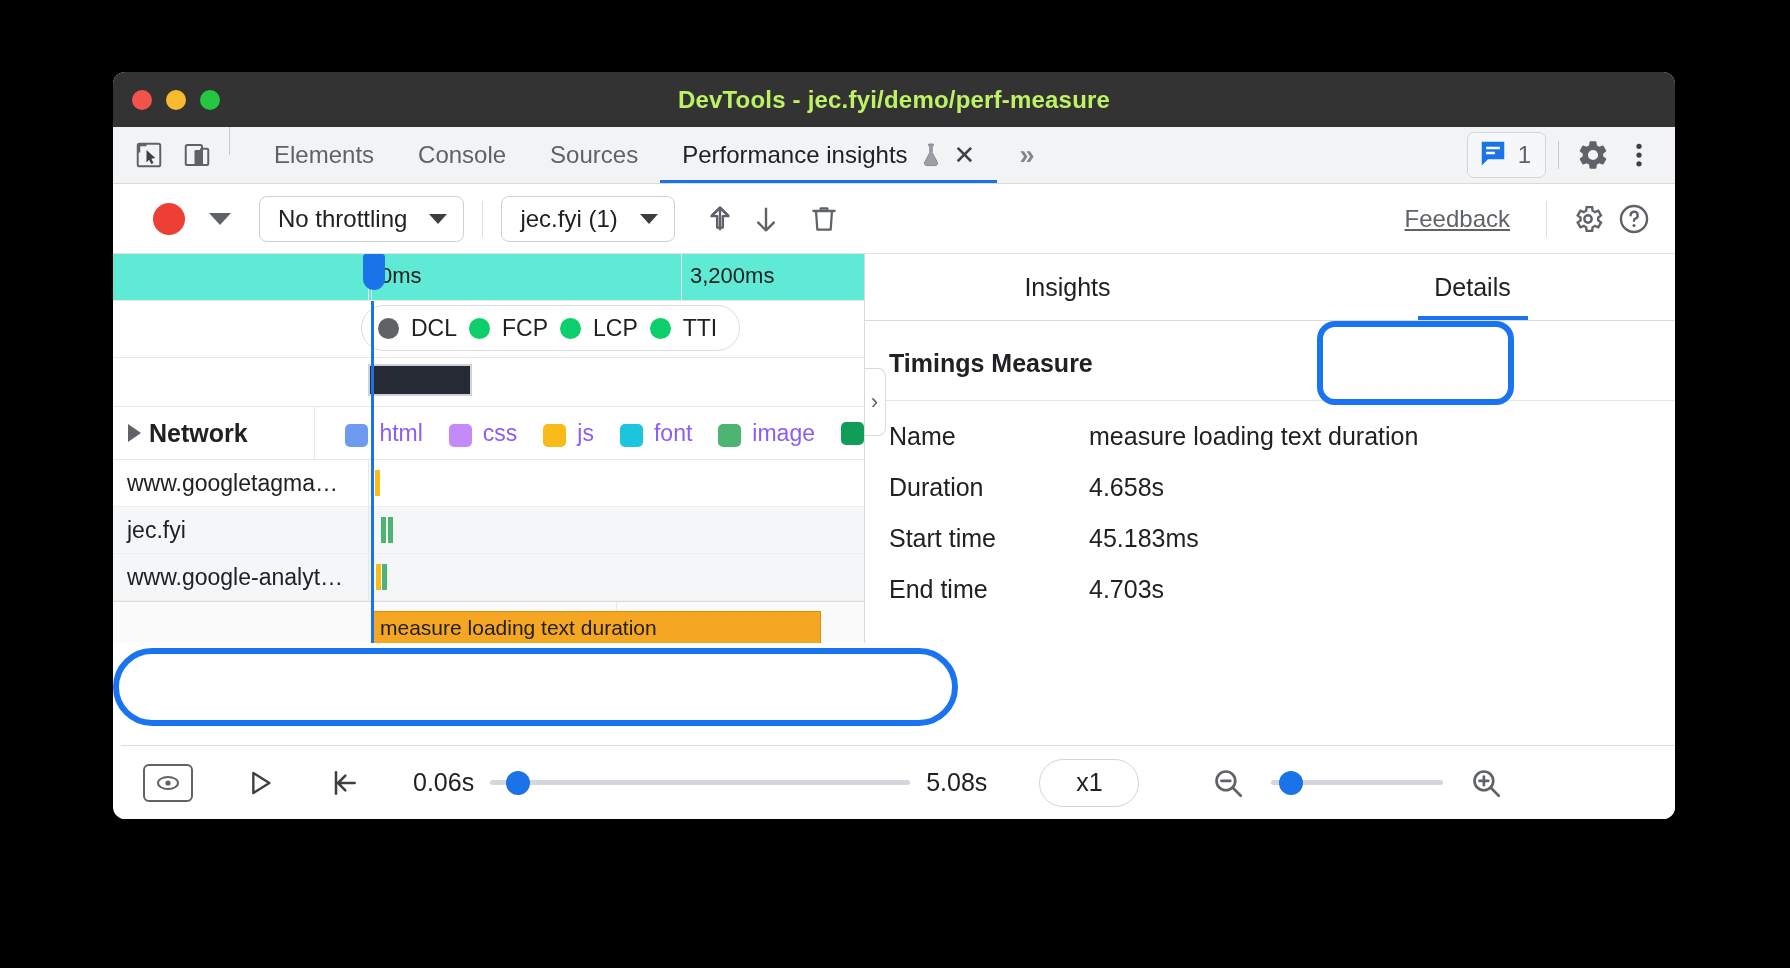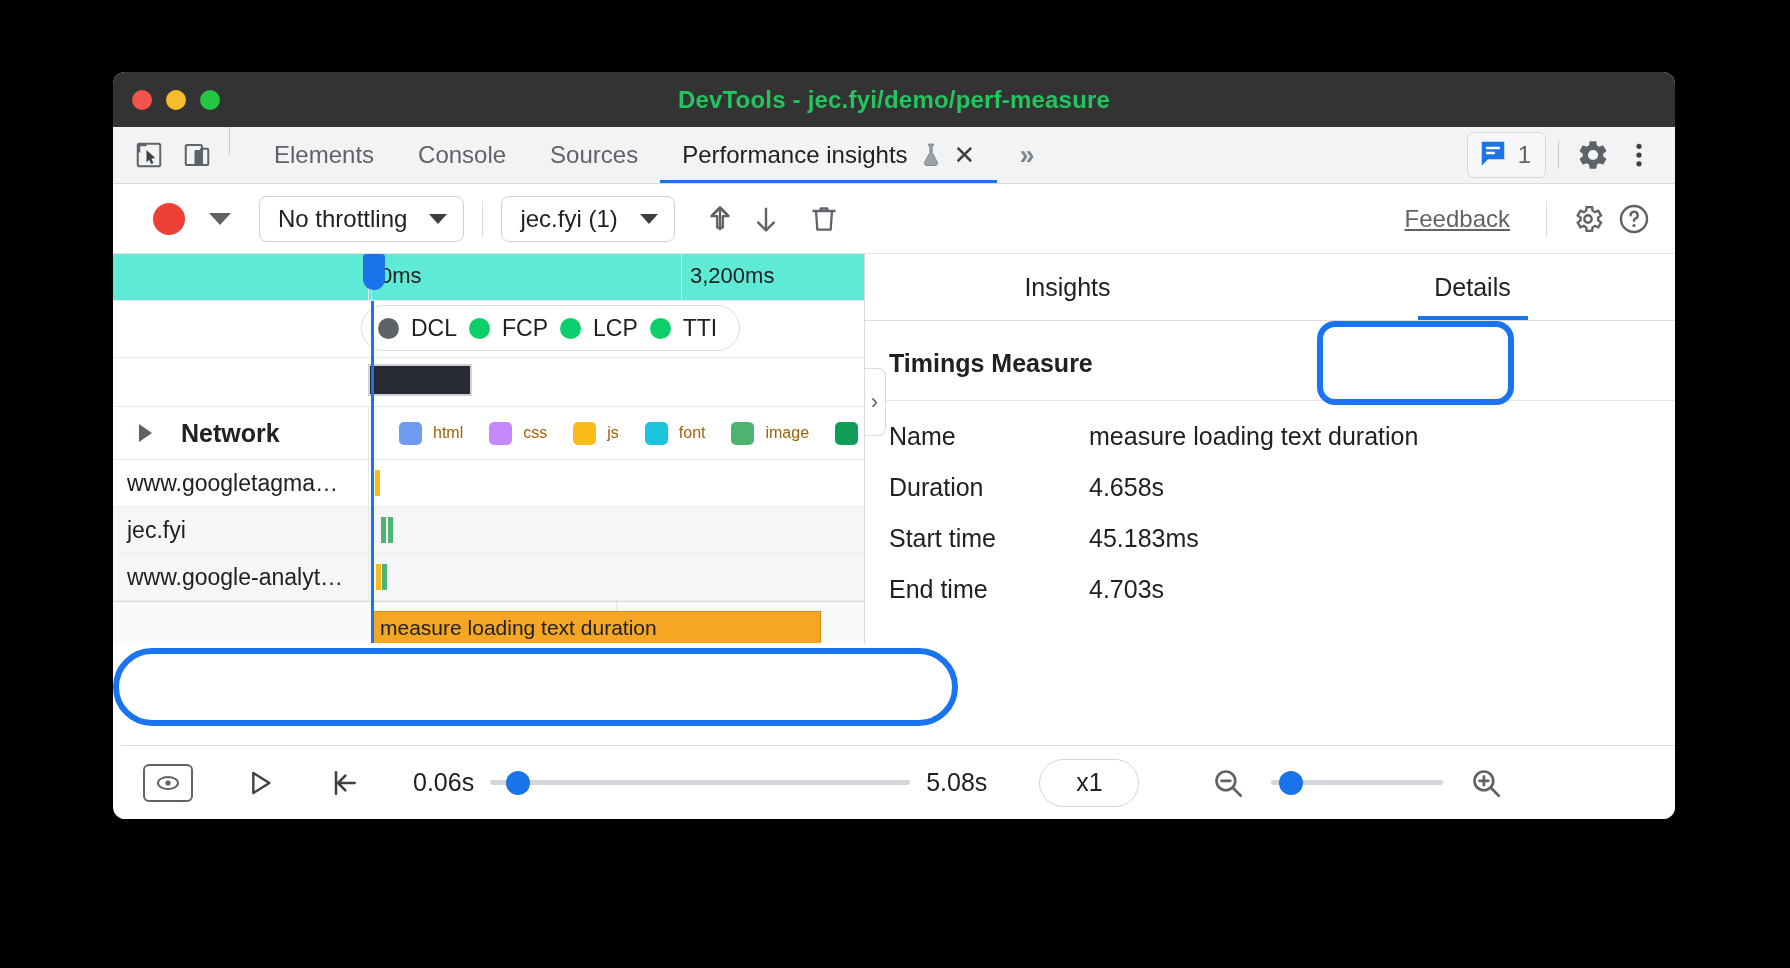--- a/index.html
+++ b/index.html
@@ -29,21 +29,21 @@
     background: #333333;
     display: flex; align-items: center; justify-content: center;
   }
   .traffic { position: absolute; left: 19px; top: 50%; transform: translateY(-50%);
              display: flex; gap: 14px; }
   .dot { width: 20px; height: 20px; border-radius: 50%; }
   .dot.red { background: #f2544b; }
   .dot.yellow { background: #f9bb2e; }
   .dot.green { background: #25c740; }
   .title-text {
-    color: #22c55e; font-size: 24px; font-weight: bold; letter-spacing: .2px;
+    color: #bef264; font-size: 24px; font-weight: bold; letter-spacing: .2px;
   }
 
   
   .tabbar {
     position: relative;
     height: 57px;
     background: #f1f3f4;
     display: flex; 
     border-bottom: 1px solid #d8dade;
   }
@@ -135,28 +135,28 @@
 
   .cpuband { position: relative; height: 49px; background: #fff; border-bottom: 1px solid #e6e8eb; }
   .cpublock { position: absolute; left: 255px; top: 6px; width: 104px; height: 32px;
               background: #252a34; border: 2px solid #cfd3d8; }
 
   .netheader {
     position: relative; height: 53px; display: flex; align-items: center;
     border-bottom: 1px solid #e6e8eb; background: #fff;
   }
   .netheader .label {
-    width: 256px; display: flex; align-items: center; gap: 29px;
-    padding-left: 26px; font-size: 25px; font-weight: bold; color: #202124;
+    width: 256px; display: flex; align-items: center; gap: 8px;
+    padding-left: 15px; font-size: 25px; font-weight: bold; color: #202124;
     border-right: 1px solid #e6e8eb; height: 100%;
   }
   .tri { width: 0; height: 0; border-top: 9px solid transparent;
          border-bottom: 9px solid transparent; border-left: 13px solid #5f6368; }
   .legend { display: flex; align-items: center; gap: 26px; padding-left: 30px; }
-  .legend-item { display: flex; align-items: center; gap: 11px; font-size: 16px; color: #a16207; }
+  .legend-item { display: flex; align-items: flex-end; gap: 11px; font-size: 23px; color: #8b5cf6; }
   .chip { width: 23px; height: 23px; border-radius: 5px; }
 
   .netrow {
     position: relative; height: 47px; display: flex; align-items: center;
     border-bottom: 1px solid #eceef0;
   }
   .netrow.alt { background: #f5f6f7; }
   .netrow .label {
     width: 256px; height: 100%; display: flex; align-items: center;
     padding-left: 14px; font-size: 23px; color: #202124;

